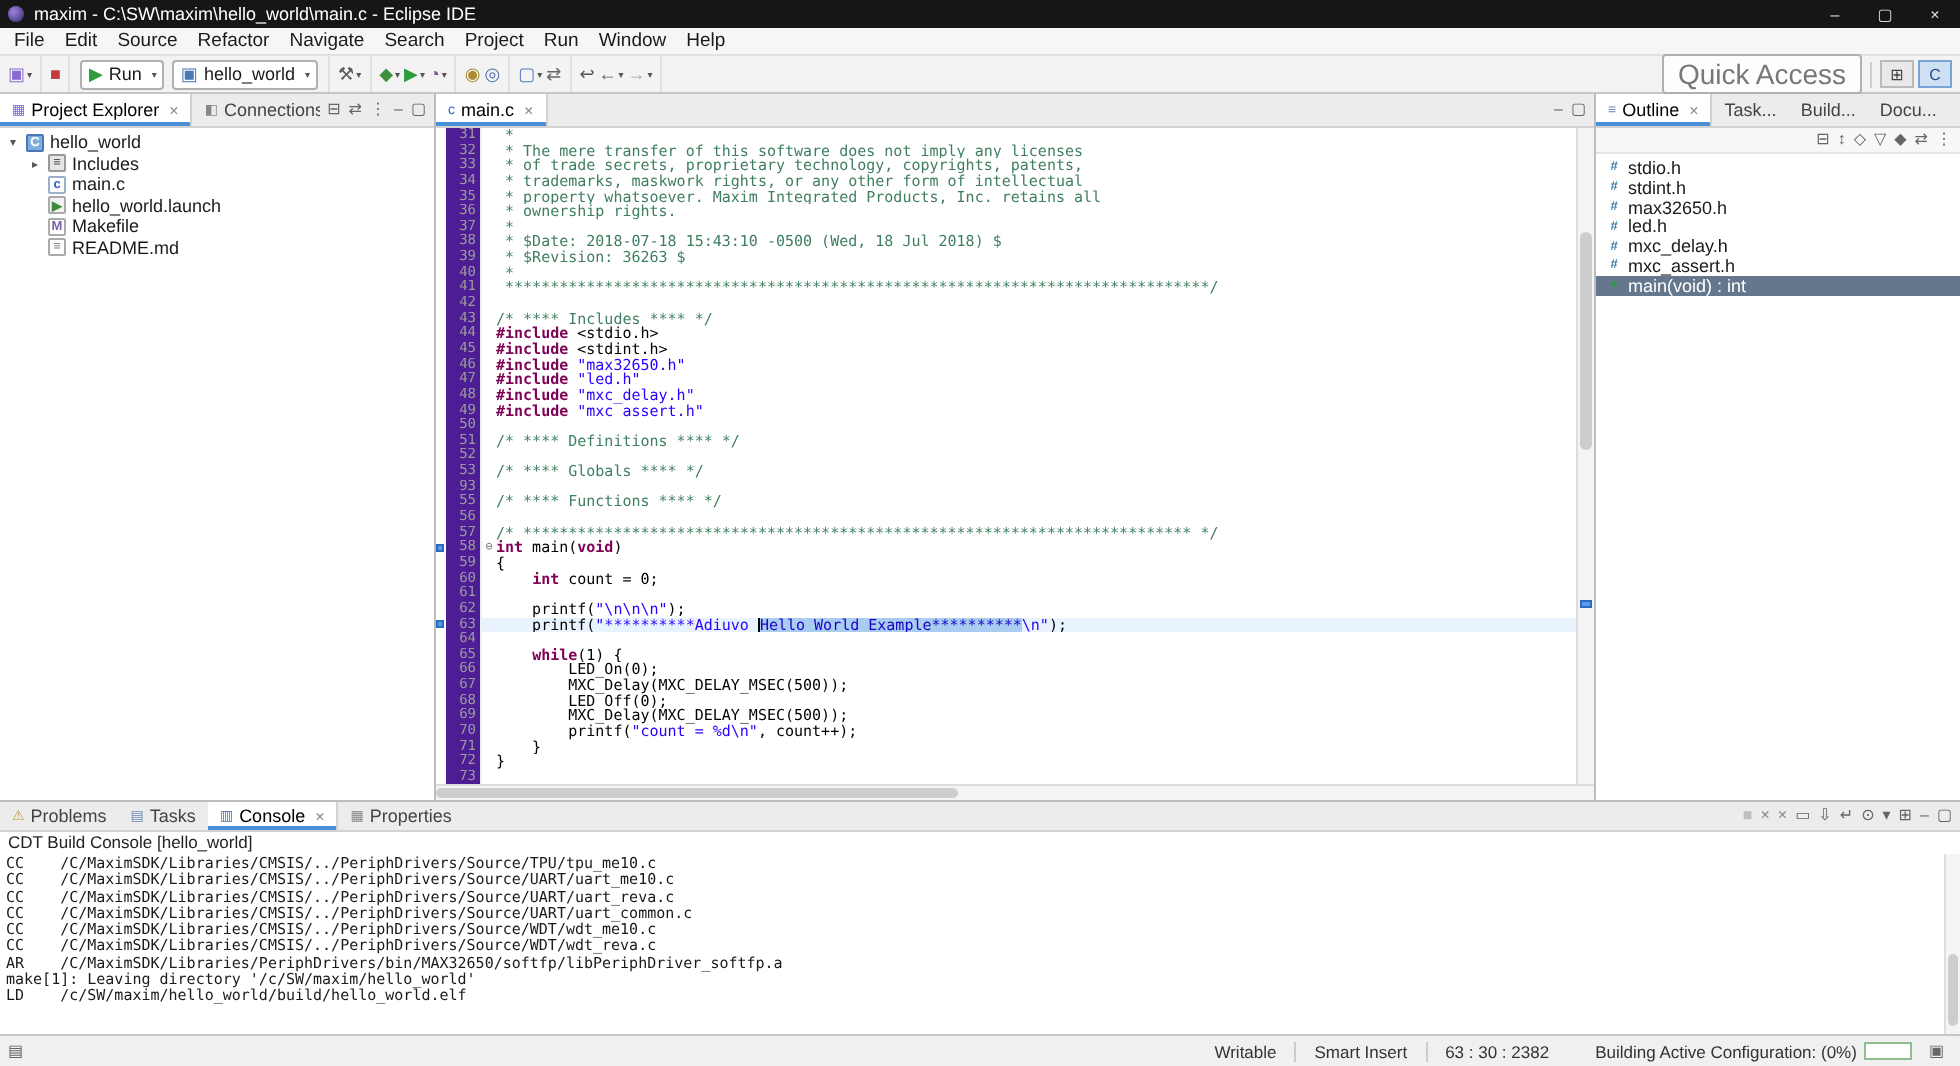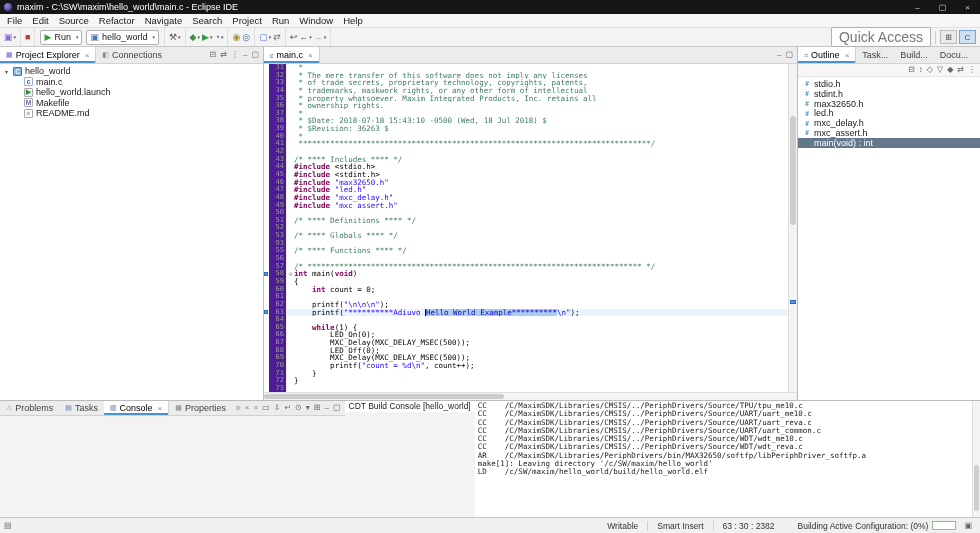--- a/index.html
+++ b/index.html
@@ -28,21 +28,21 @@
   .tb-combo .tb-label{margin:0 4px 0 3px;}
   .tb-right{display:flex;align-items:center;margin-left:auto;padding-right:4px;gap:4px;}
   .quick-access{border:1px solid #b0b0b0;background:#fdfdfd;color:#777;font-size:14px;padding:1px 7px;border-radius:2px;}
   .tb-sep{width:1px;height:13px;background:#cfcfcf;}
   .persp-bar{display:flex;gap:2px;}
   .persp{width:17px;height:14px;border:1px solid #bbb;background:#e9e9e9;font-size:8px;display:flex;align-items:center;justify-content:center;color:#444;}
   .persp.active{background:#cfe0f5;border-color:#7aa4d8;color:#1d4e89;}
 
   
   .main{height:353px;display:flex;flex:0 0 auto;min-height:0;}
-  .left-panel{width:264px;border-right:1px solid #bcbcbc;display:flex;flex-direction:column;background:#fff;}
+  .left-panel{width:218px;border-right:1px solid #bcbcbc;display:flex;flex-direction:column;background:#fff;}
   .center{flex:1;min-width:0;display:flex;flex-direction:column;background:#fff;}
   .right-panel{width:183px;border-left:1px solid #bcbcbc;display:flex;flex-direction:column;background:#fff;}
 
   
   .panel-tabs{height:17px;background:#ececec;border-bottom:1px solid #d2d2d2;display:flex;align-items:stretch;font-size:9px;color:#444;flex:0 0 auto;}
   .tabs-host{display:flex;align-items:stretch;min-width:0;overflow:hidden;}
   .vtab{display:flex;align-items:center;padding:0 6px;gap:3px;position:relative;white-space:nowrap;}
   .vtab.active{background:#fff;color:#000;border-right:1px solid #d2d2d2;}
   .vtab.active::after{content:"";position:absolute;left:0;right:0;bottom:0;height:2px;background:#4a90d9;}
   .vtab-ic{font-size:7px;}
@@ -81,21 +81,21 @@
   .hthumb{position:absolute;top:1px;bottom:1px;left:0;width:45%;background:#cdcdcd;border-radius:3px;}
 
   
   .panel-toolbar{height:13px;background:#f7f7f7;border-bottom:1px solid #e4e4e4;display:flex;align-items:center;justify-content:flex-end;gap:4px;padding:0 4px;color:#666;flex:0 0 auto;}
   .outline-list{flex:1;background:#fff;font-size:9px;padding-top:2px;overflow:hidden;}
   .ol-row{height:9.8px;display:flex;align-items:center;gap:3px;padding-left:5px;white-space:nowrap;overflow:hidden;}
   .ol-row.sel{background:#64778c;color:#fff;}
   .oicon{width:8px;height:8px;font-size:6.5px;font-weight:bold;display:flex;align-items:center;justify-content:center;border:1px solid transparent;flex:0 0 auto;}
 
   
-  .console{height:117px;border-top:1px solid #bcbcbc;background:#f3f3f3;display:flex;flex-direction:row;flex:0 0 auto;min-height:0;}
+  .console{height:117px;border-top:1px solid #bcbcbc;background:#f3f3f3;display:flex;flex-direction:column;flex:0 0 auto;min-height:0;}
   .console .panel-tabs{height:15px;}
   .console-title{height:11px;background:#fff;font-size:8.5px;line-height:11px;padding:0 4px;color:#222;flex:0 0 auto;}
   .console-out{flex:1;background:#fff;font-family:"DejaVu Sans Mono",monospace;font-size:7.5px;line-height:8.3px;padding:1px 3px;position:relative;overflow:hidden;}
   .console-line{white-space:pre;height:8.3px;overflow:hidden;}
   .cscroll{position:absolute;top:0;right:0;bottom:0;width:8px;background:#f4f4f4;border-left:1px solid #ddd;}
   .cthumb{position:absolute;left:1px;right:1px;top:55%;height:40%;background:#cdcdcd;border-radius:3px;}
 
   
   .statusbar{height:16px;background:#f0f0f0;border-top:1px solid #c6c6c6;display:flex;align-items:center;font-size:8.5px;color:#333;flex:0 0 auto;}
   .sb-leaf{padding:0 4px;color:#666;font-size:8px;}
@@ -241,20 +241,25 @@
             <span class="hicon">⋮</span>
             <span class="hicon">–</span>
             <span class="hicon">▢</span>
           </span>
       </div>
       <div class="tree">
           <div class="tree-row" style="padding-left: 3px;">
             <span class="twisty">▾</span>
             <span class="ticon" style="background: rgb(130, 174, 222); color: rgb(255, 255, 255); border-color: rgb(74, 120, 181);">C</span>
             <span class="tlabel">hello_world</span>
+          </div>
+          <div class="tree-row" style="padding-left: 14px;">
+            <span class="twisty">▸</span>
+            <span class="ticon" style="background: rgb(230, 230, 230); color: rgb(85, 85, 85); border-color: rgb(153, 153, 153);">≡</span>
+            <span class="tlabel">Includes</span>
           </div>
           <div class="tree-row" style="padding-left: 14px;">
             <span class="twisty"></span>
             <span class="ticon" style="background: rgb(255, 255, 255); color: rgb(43, 95, 196); border-color: rgb(154, 176, 204);">c</span>
             <span class="tlabel">main.c</span>
           </div>
           <div class="tree-row" style="padding-left: 14px;">
             <span class="twisty"></span>
             <span class="ticon" style="background: rgb(242, 242, 242); color: rgb(58, 138, 58); border-color: rgb(170, 170, 170);">▶</span>
             <span class="tlabel">hello_world.launch</span>

